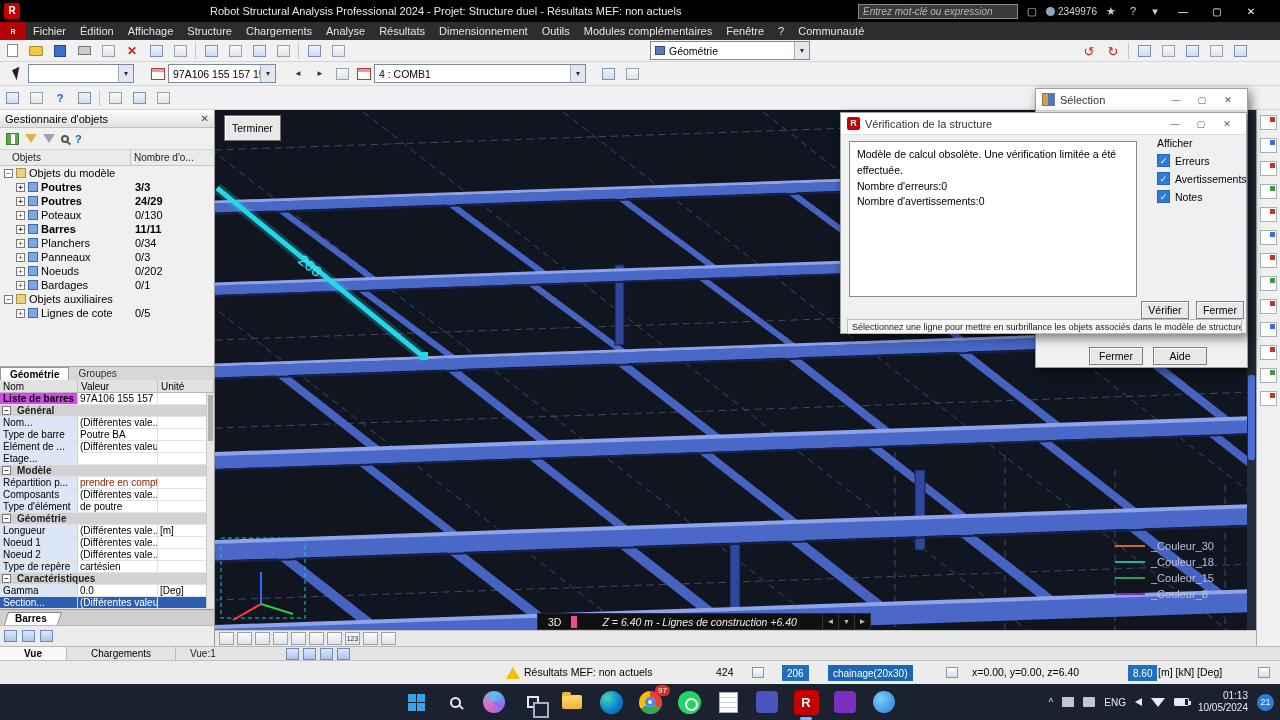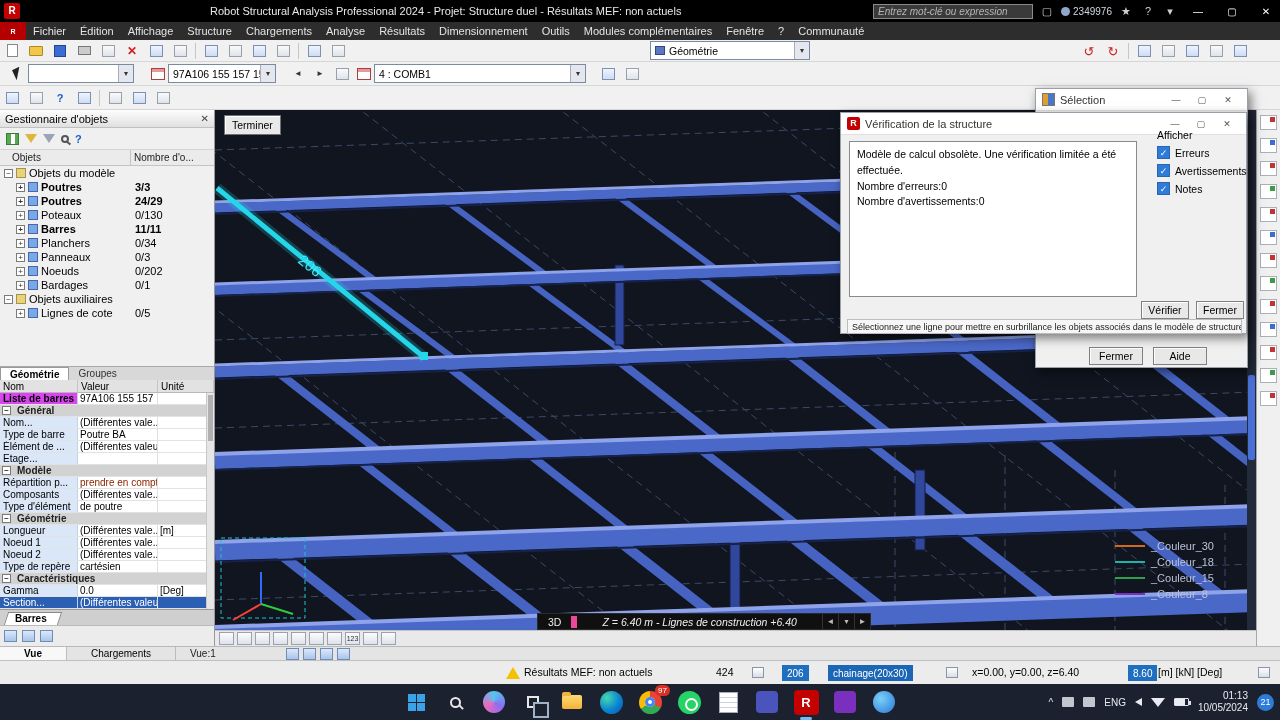--- a/index.html
+++ b/index.html
@@ -5,21 +5,21 @@
   html,body{margin:0;padding:0;background:#222;}
   *{box-sizing:border-box;}
   .screen{position:relative;width:1280px;height:720px;overflow:hidden;background:#10151f;
           font-family:"Liberation Sans",sans-serif;font-size:11px;color:#000;}
 
   
   .titlebar{position:absolute;left:0;top:0;width:100%;height:22px;background:#000;color:#e8e8e8;}
   .app-logo{position:absolute;left:4px;top:3px;width:16px;height:16px;background:#c40000;border-radius:2px;
             color:#fff;font-size:10px;font-weight:bold;text-align:center;line-height:16px;}
   .tb-title{position:absolute;left:210px;top:0;height:22px;line-height:22px;font-size:11px;white-space:nowrap;}
-  .tb-right{position:absolute;right:0;top:0;height:22px;display:flex;align-items:center;gap:6px;}
+  .tb-right{position:absolute;right:15px;top:0;height:22px;display:flex;align-items:center;gap:6px;}
   .search-box{width:160px;height:15px;background:#3a3a3a;border:1px solid #8a8a8a;color:#b5b5b5;
               font-style:italic;font-size:10px;padding:0 4px;display:flex;align-items:center;overflow:hidden;white-space:nowrap;}
   .tb-mini{color:#cfcfcf;font-size:11px;width:16px;text-align:center;}
   .user-chip{display:flex;align-items:center;gap:3px;color:#cfd6e0;font-size:10px;}
   .user-dot{width:9px;height:9px;border-radius:50%;background:#8fa6c8;}
   .win-btn{width:28px;height:22px;display:flex;align-items:center;justify-content:center;color:#fff;font-size:10px;}
 
   
   .menubar{position:absolute;left:0;top:22px;width:100%;height:18px;background:#2d2d2d;display:flex;align-items:center;color:#e4e4e4;}
   .menu-logo{width:26px;height:18px;background:#b40000;color:#fff;font-size:7px;font-weight:bold;
@@ -96,21 +96,21 @@
   .sheetrow{position:absolute;left:0;top:499px;width:100%;height:16px;background:#cfcfcf;border-top:1px solid #999;display:flex;align-items:flex-end;}
   .sheettab{background:#fff;border:1px solid #888;border-bottom:none;padding:0 12px 1px 8px;font-size:10px;font-weight:bold;
             transform:skewX(-18deg);margin-left:6px;}
   .sheettab span{display:inline-block;transform:skewX(18deg);}
   .lp-iconrow{position:absolute;left:0;top:515px;width:100%;height:21px;border-top:1px solid #bbb;display:flex;align-items:center;gap:5px;padding-left:4px;background:#ececec;}
   .mini-blue{width:13px;height:12px;background:linear-gradient(#dce8fa,#aac4ea);border:1px solid #6e8cb8;}
 
   
   .viewport{position:absolute;left:215px;top:110px;width:1041px;height:536px;background:#10151f;overflow:hidden;}
   .scene{position:absolute;left:0;top:0;}
-  .finish-btn{position:absolute;left:9px;top:5px;height:20px;padding:4px 7px;background:#e9e9e9;border:1px solid #707070;
+  .finish-btn{position:absolute;left:9px;top:5px;height:26px;padding:4px 7px;background:#e9e9e9;border:1px solid #707070;
               box-shadow:1px 1px 0 #fff inset;font-size:10.5px;display:flex;align-items:center;}
   .navbar3d{position:absolute;left:322px;top:503px;width:334px;height:17px;background:#101010;color:#eee;
             display:flex;align-items:center;font-size:10.5px;border:1px solid #2a2a2a;}
   .navbar3d .mode{padding:0 10px;border-right:6px solid #ec4899;}
   .navbar3d .plane{flex:1;text-align:center;font-style:italic;white-space:nowrap;overflow:hidden;}
   .navbar3d .narr{width:16px;text-align:center;color:#bbb;font-size:8px;border-left:1px solid #333;height:100%;display:flex;align-items:center;justify-content:center;}
   .vp-toolstrip{position:absolute;left:0;bottom:0;width:100%;height:16px;background:#e9e9e9;border-top:1px solid #c4c4c4;
                 display:flex;align-items:center;gap:3px;padding-left:4px;}
   .vpi{width:15px;height:13px;background:linear-gradient(#fcfcfc,#dde2ea);border:1px solid #9aa2b0;
        display:flex;align-items:center;justify-content:center;font-size:7px;color:#234;flex:none;}
@@ -130,21 +130,21 @@
   .dlg-wbtns{margin-left:auto;display:flex;}
   .dlg-wbtn{width:26px;height:20px;display:flex;align-items:center;justify-content:center;color:#555;font-size:9px;}
   .dlg-ico-sel{width:13px;height:13px;margin-right:5px;background:
      linear-gradient(to right,#e0a030 50%,#4a78c8 50%);border:1px solid #777;}
   .dlg-ico-ver{width:13px;height:13px;margin-right:5px;background:#c40000;border-radius:2px;color:#fff;
                font-size:9px;font-weight:bold;text-align:center;line-height:13px;}
   .btn{position:absolute;height:18px;background:#e8e8e8;border:1px solid #808080;font-size:10.5px;
        display:flex;align-items:center;justify-content:center;box-shadow:1px 1px 0 #fff inset;}
   .vtext{position:absolute;left:8px;top:28px;width:288px;height:156px;background:#fff;border:1px solid #8a8a8a;
          padding:5px 7px;font-size:10.5px;line-height:1.5;overflow:hidden;}
-  .show-group{position:absolute;left:316px;top:16px;font-size:10.5px;}
+  .show-group{position:absolute;left:316px;top:24px;font-size:10.5px;}
   .cbrow{display:flex;align-items:center;gap:5px;margin-top:5px;}
   .cb{width:13px;height:13px;background:#2f7bd9;border:1px solid #2a66b0;color:#fff;font-size:9px;
       display:flex;align-items:center;justify-content:center;flex:none;}
   .hintbar{position:absolute;left:6px;top:206px;width:395px;height:15px;background:#f6f6f6;border:1px solid #bcbcbc;
            font-size:9px;display:flex;align-items:center;padding-left:4px;color:#222;white-space:nowrap;overflow:hidden;}
 
   
   .vtrow{position:absolute;left:0;top:646px;width:100%;height:14px;background:#e4e4e4;border-top:1px solid #b8b8b8;
          display:flex;align-items:center;font-size:10px;}
   .vtab{padding:0 24px;height:13px;display:flex;align-items:center;border-right:1px solid #bbb;}

